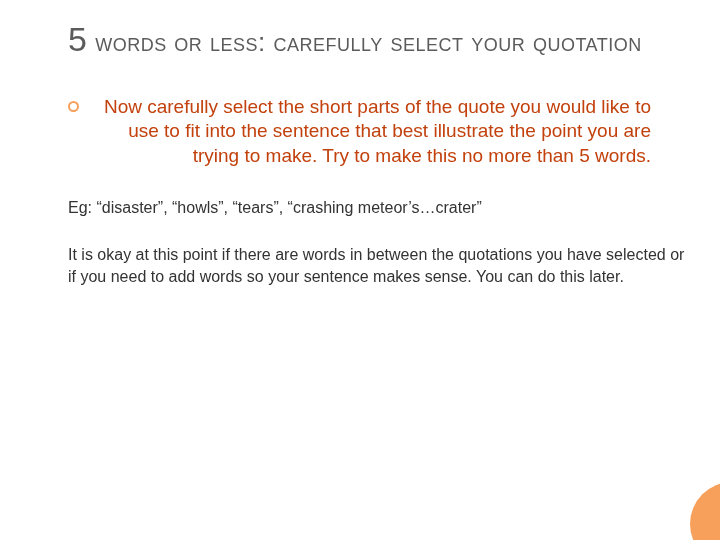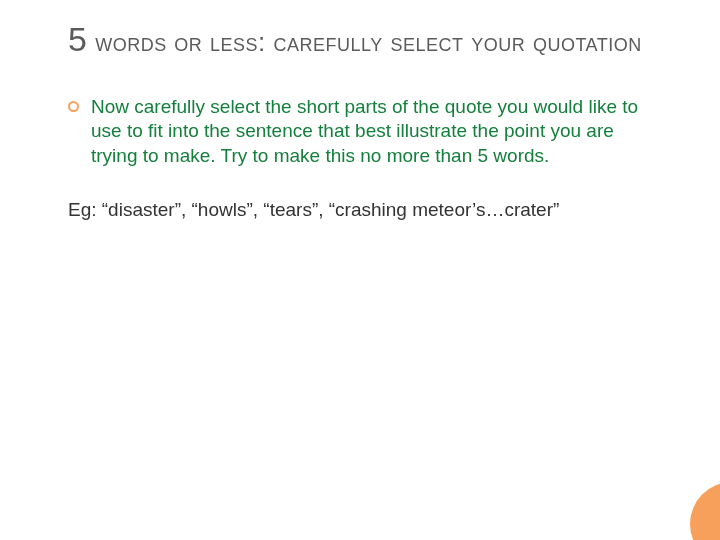--- a/index.html
+++ b/index.html
@@ -34,28 +34,29 @@
   }
   .bullet-marker {
     flex: 0 0 auto;
     width: 11px; height: 11px;
     border: 2px solid #f7a05b;
     border-radius: 50%;
     margin-top: 6px;
     margin-right: 12px;
   }
   .bullet-text {
-    color: #15803d;
+    color: #c2410c;
     font-size: 19px;
     line-height: 1.3;
     max-width: 560px;
+    text-align: right;
   }
   .para {
     color: #333;
-    font-size: 19px;
+    font-size: 16px;
     line-height: 1.35;
     margin-bottom: 26px;
     max-width: 620px;
   }
   .corner-circle {
     position: absolute;
     right: -26px;
     bottom: -26px;
     width: 84px; height: 84px;
     border-radius: 50%;
@@ -81,15 +82,16 @@
   <ul class="bullets">
     <li>
       <span class="bullet-marker"></span>
       <span class="bullet-text">Now carefully select the short parts of the quote you would like to use to fit into the sentence that best illustrate the point you are trying to make. Try to make this no more than 5 words.</span>
     </li>
   </ul>
 
   <p class="para">Eg:  “disaster”, “howls”, “tears”, “crashing meteor’s…crater”</p>
 
 
+  <p class="para">It is okay at this point if there are words in between the quotations you have selected or if you need to add words so your sentence makes sense. You can do this later.</p>
 
   <div class="corner-circle"></div>
 </div>
 
 </body></html>

